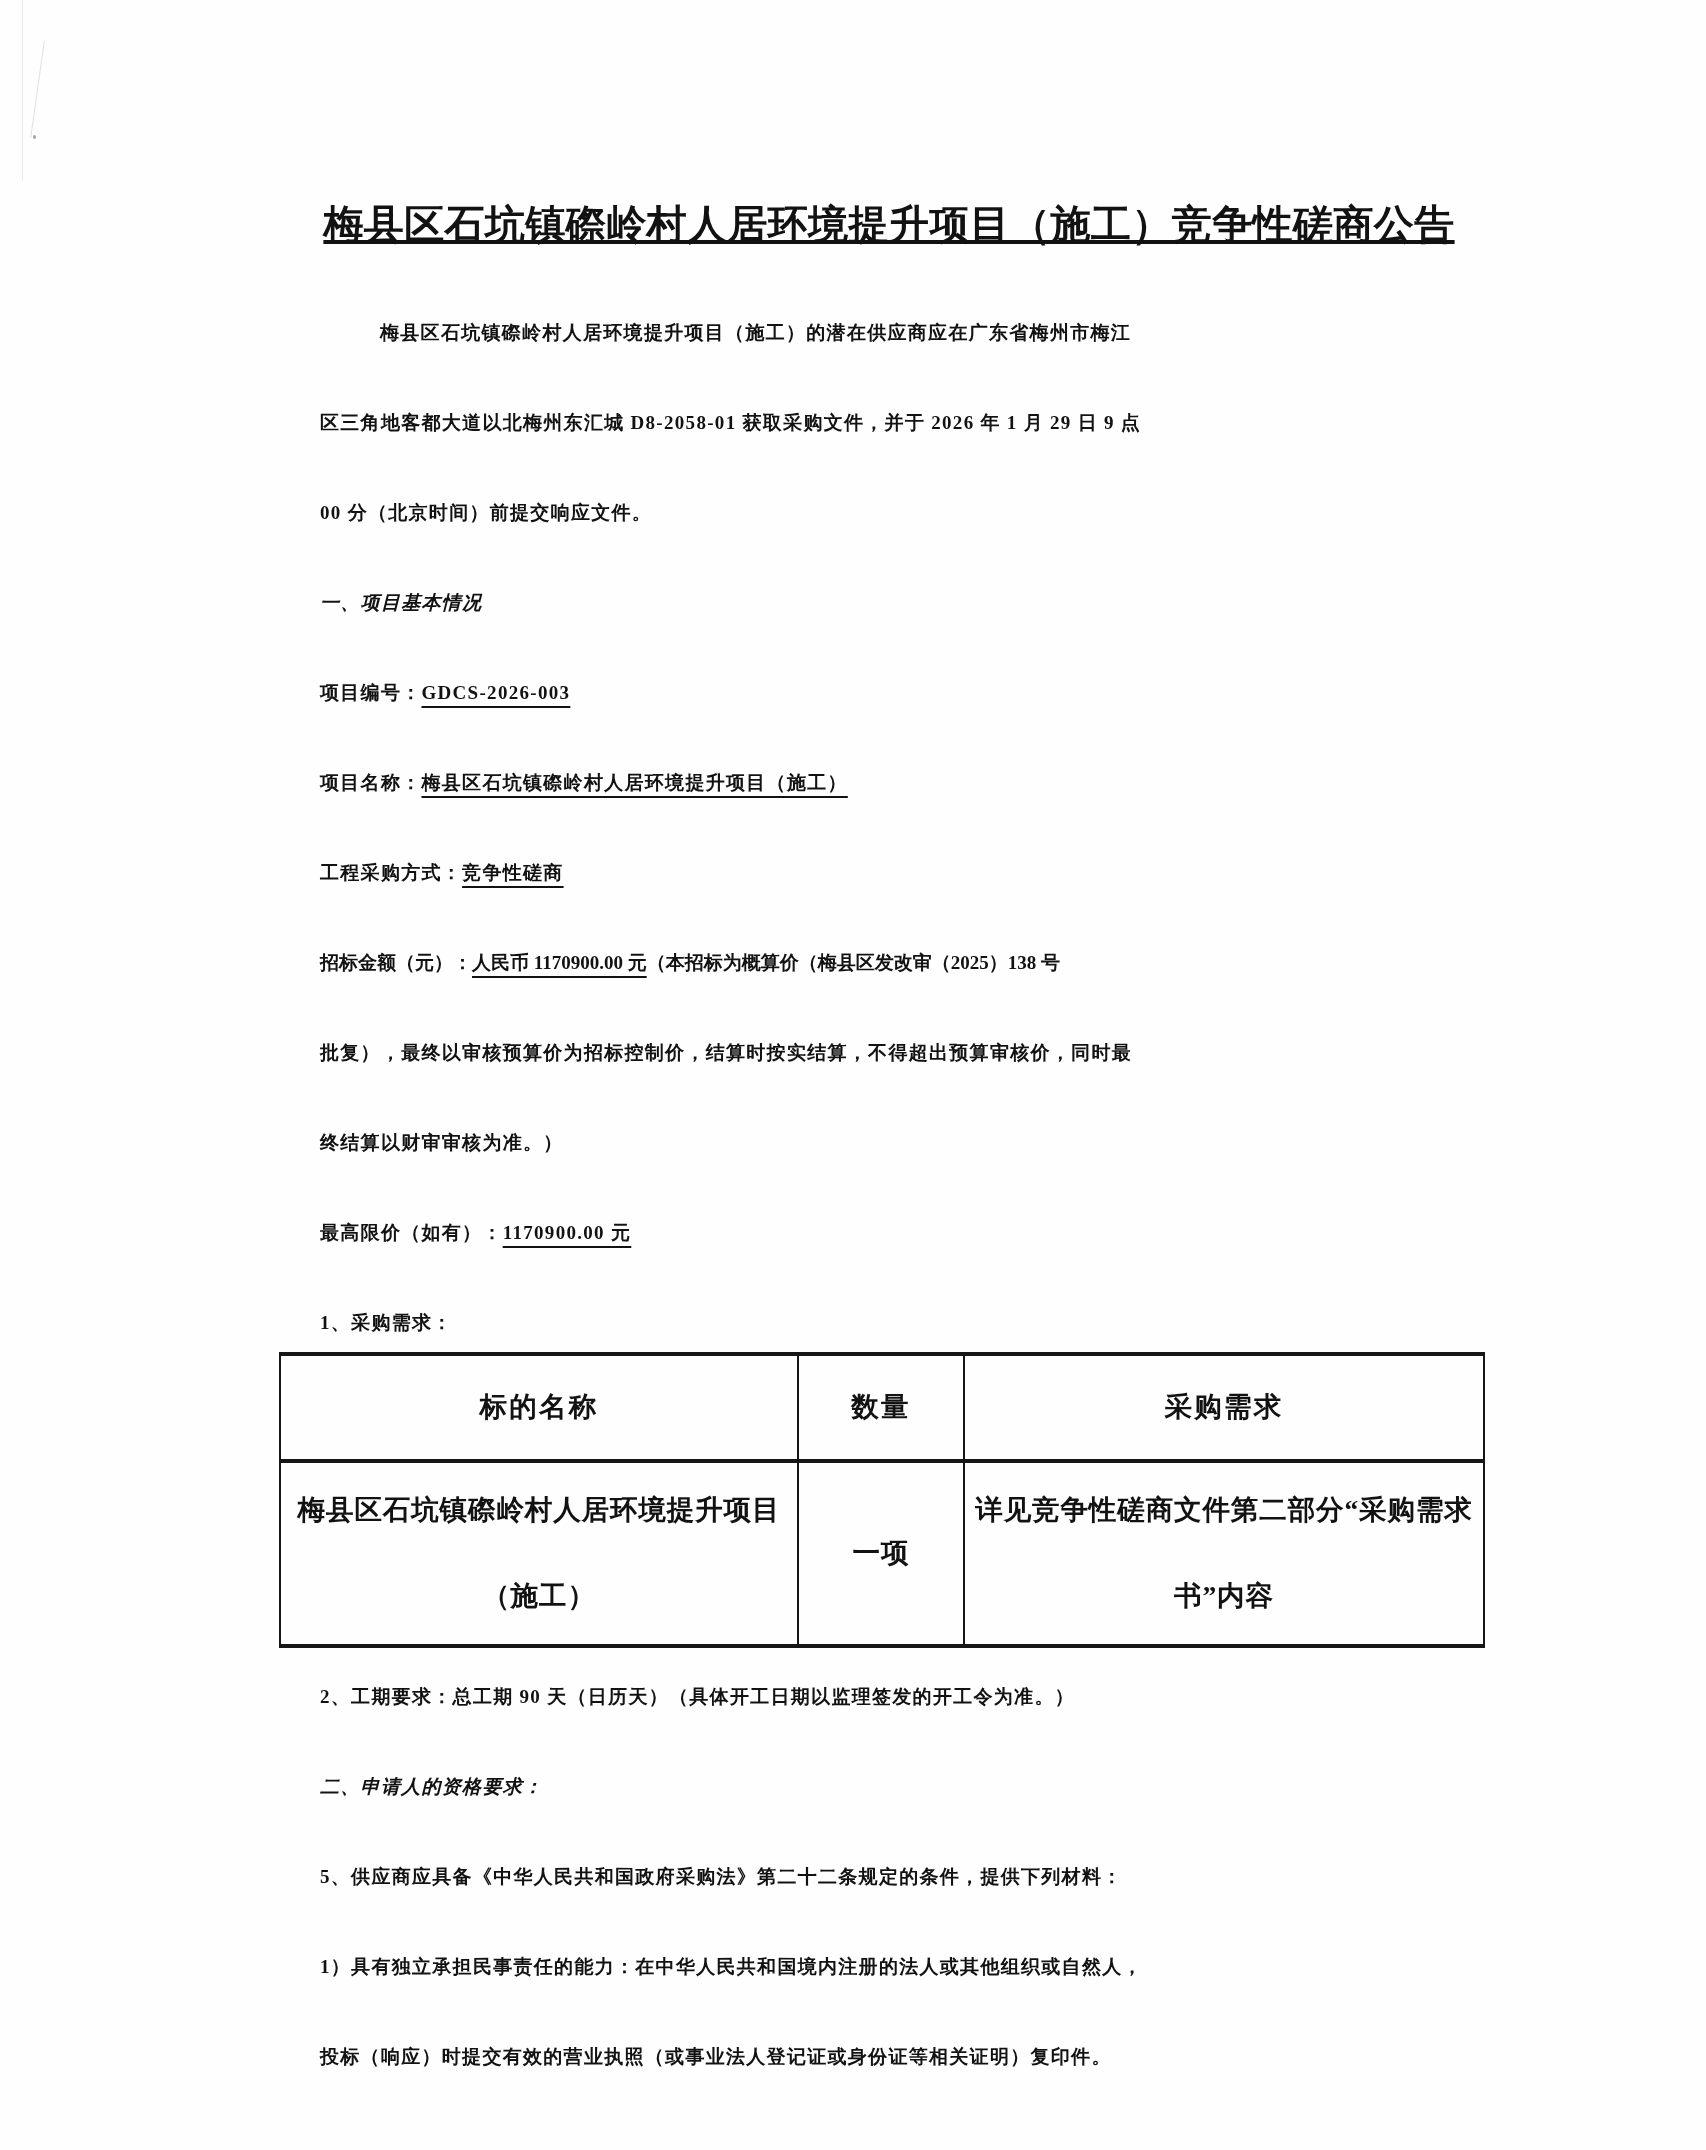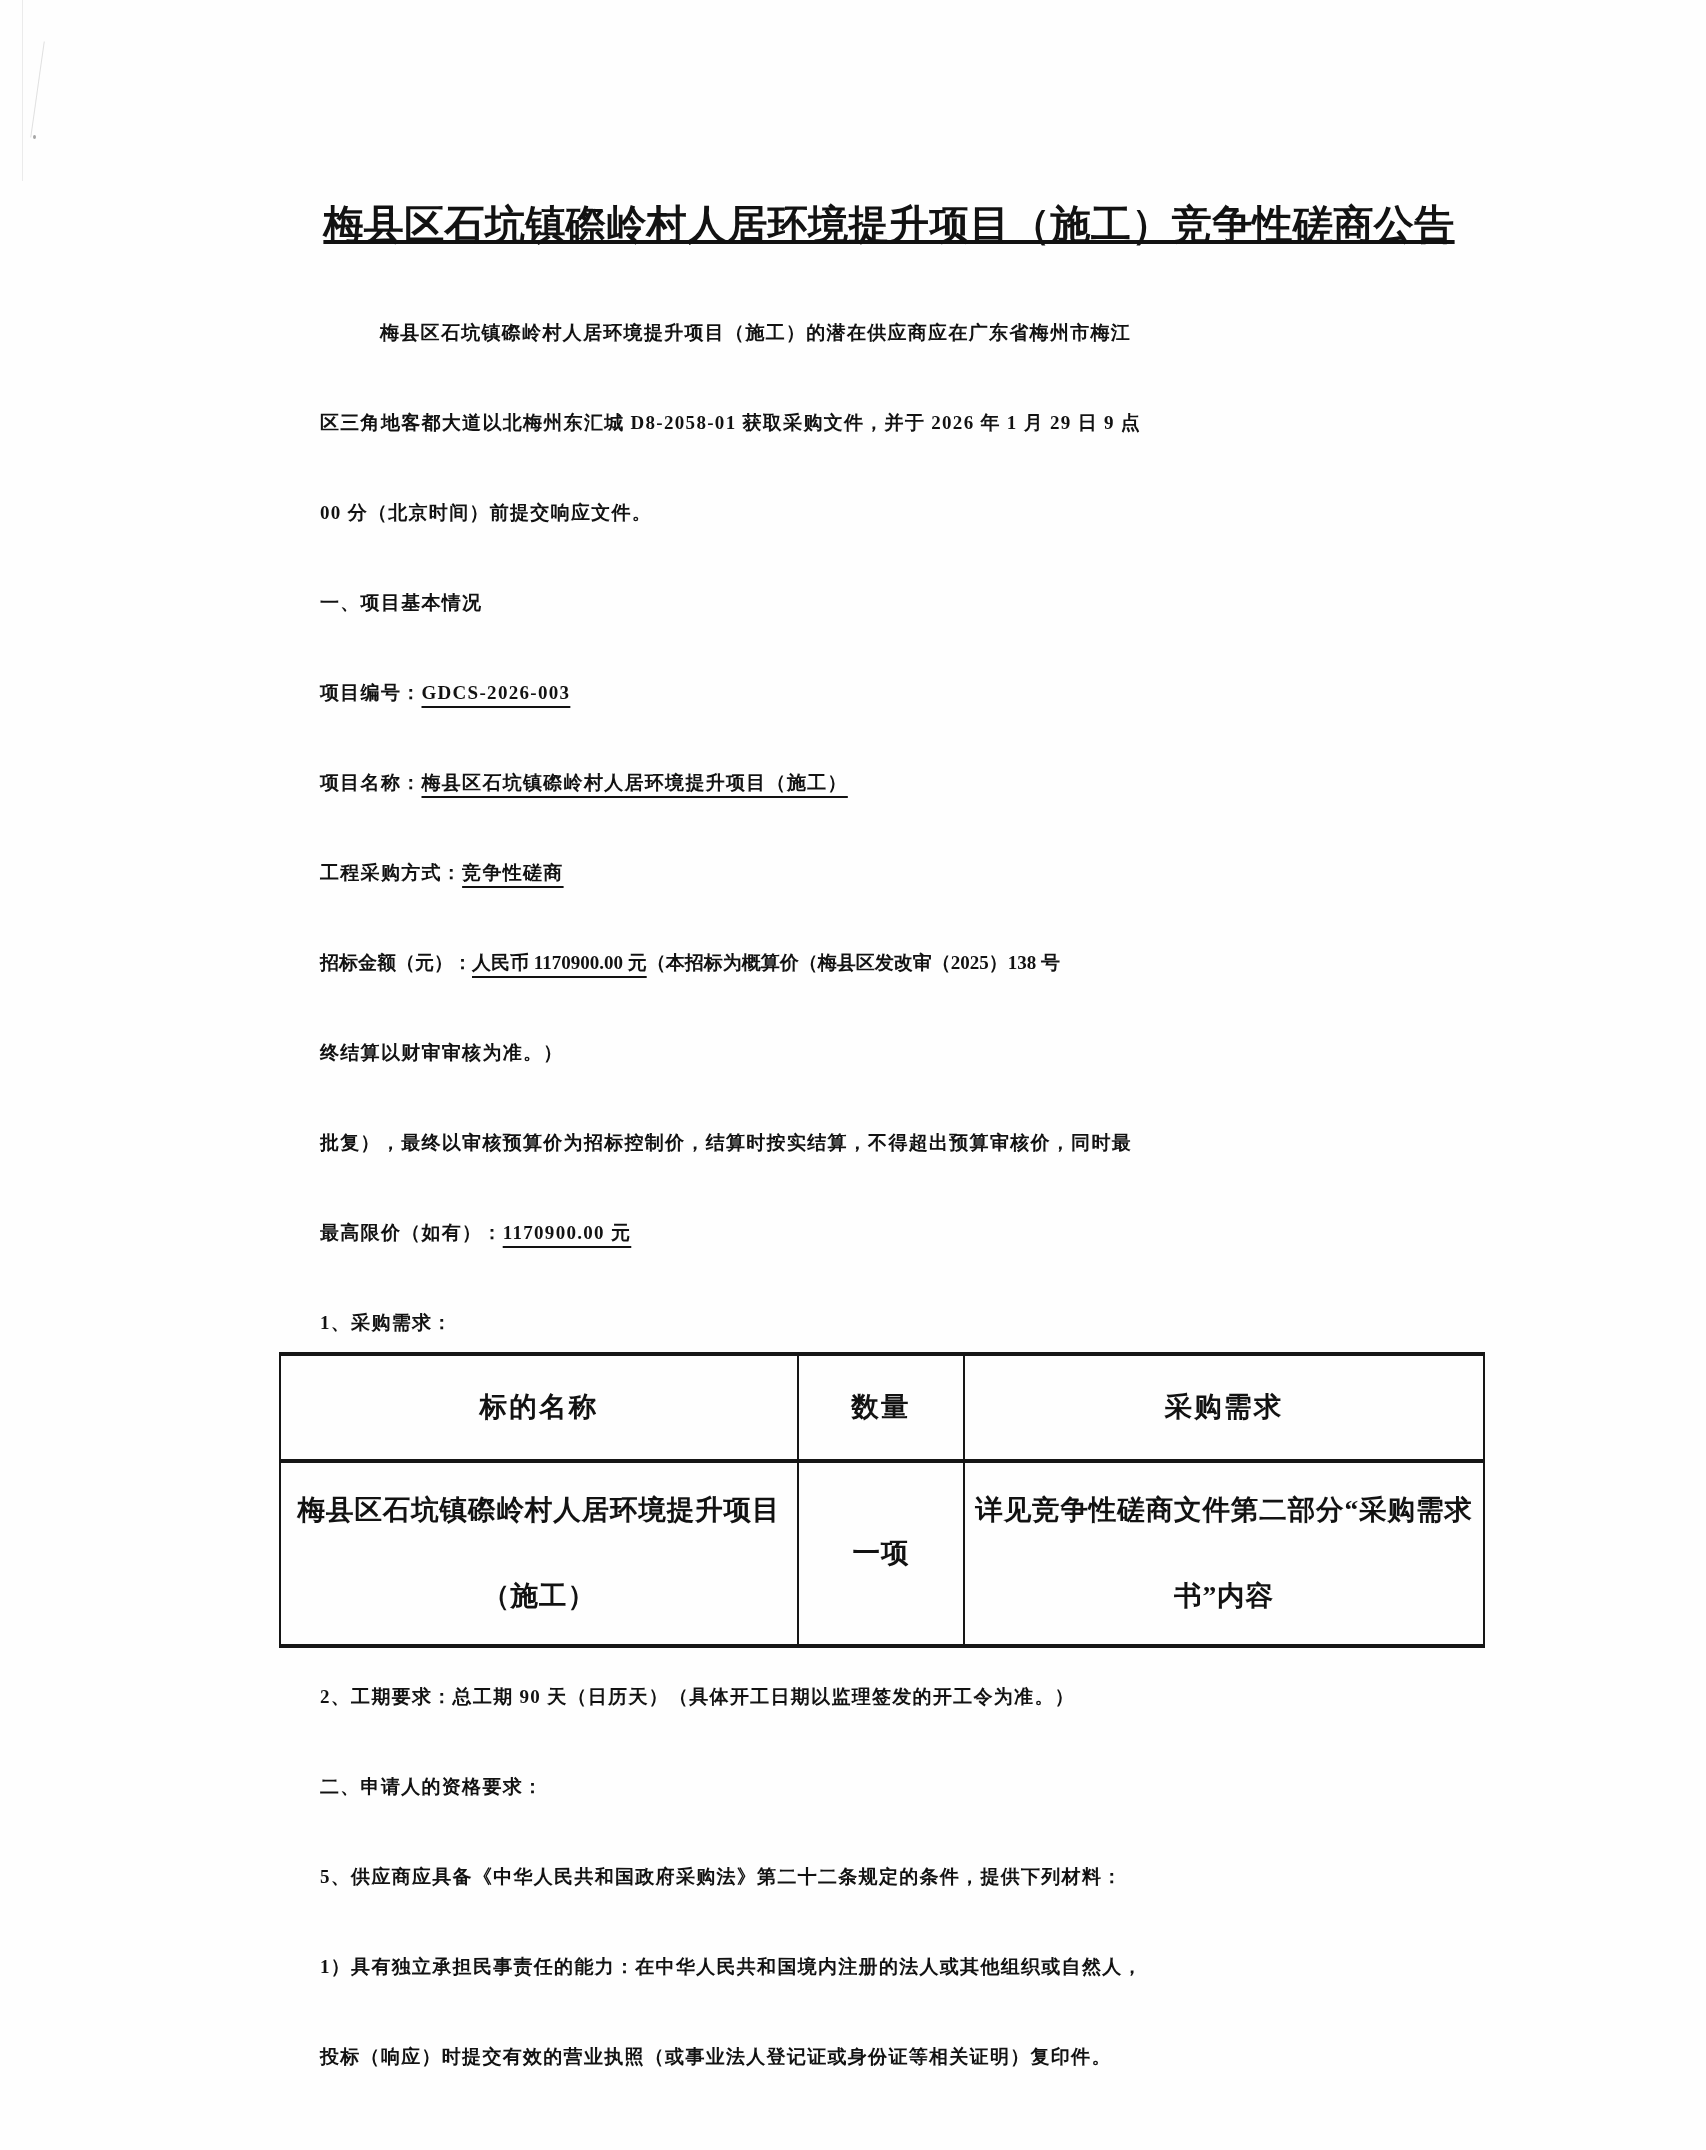--- a/index.html
+++ b/index.html
@@ -52,21 +52,21 @@
     height: 90px;
     line-height: 90px;
     font-size: 19px;
     font-weight: 700;
     letter-spacing: 1.3px;
     white-space: pre;
     margin: 0;
   }
   .ln.tight { letter-spacing: 0; }
   .ln.indent { text-indent: 60px; }
-  .heading { font-weight: 800; }
+  .heading { font-weight: 800; font-style: italic; }
 
   .u {
     text-decoration: underline;
     text-decoration-thickness: 2.2px;
     text-underline-offset: 6.5px;
   }
 
   table.req-table {
     border-collapse: collapse;
     table-layout: fixed;
@@ -120,22 +120,22 @@
 
     <p class="ln heading">一、项目基本情况</p>
 
     <p class="ln"><span>项目编号：</span><span class="u">GDCS-2026-003</span></p>
 
     <p class="ln"><span>项目名称：</span><span class="u">梅县区石坑镇磜岭村人居环境提升项目（施工）</span></p>
 
     <p class="ln"><span>工程采购方式：</span><span class="u">竞争性磋商</span></p>
 
     <p class="ln tight"><span>招标金额（元）：</span><span class="u">人民币 1170900.00 元</span><span>（本招标为概算价（梅县区发改审（2025）138 号</span></p>
+    <p class="ln">批复），最终以审核预算价为招标控制价，结算时按实结算，不得超出预算审核价，同时最</p>
     <p class="ln">终结算以财审审核为准。）</p>
-    <p class="ln">批复），最终以审核预算价为招标控制价，结算时按实结算，不得超出预算审核价，同时最</p>
 
     <p class="ln"><span>最高限价（如有）：</span><span class="u">1170900.00 元</span></p>
 
     <p class="ln">1、采购需求：</p>
 
     <table class="req-table">
       <colgroup>
         <col style="width:518px">
         <col style="width:166px">
         <col style="width:520px">

